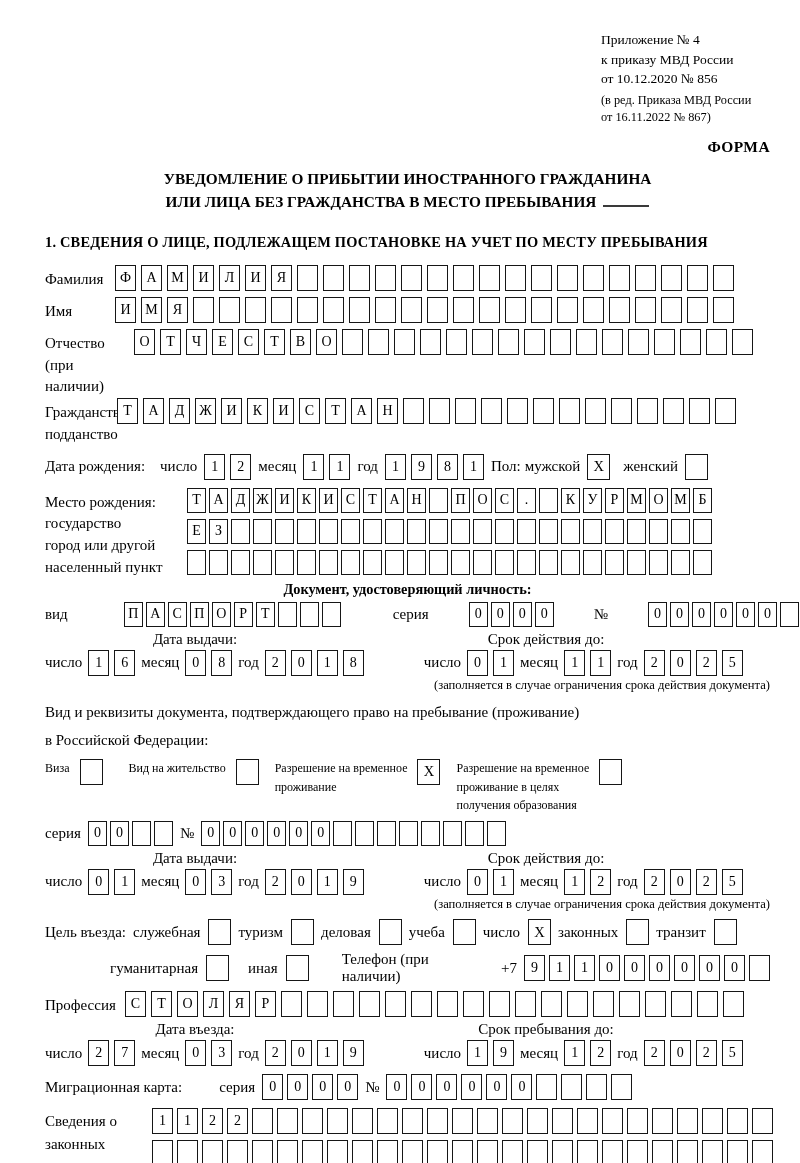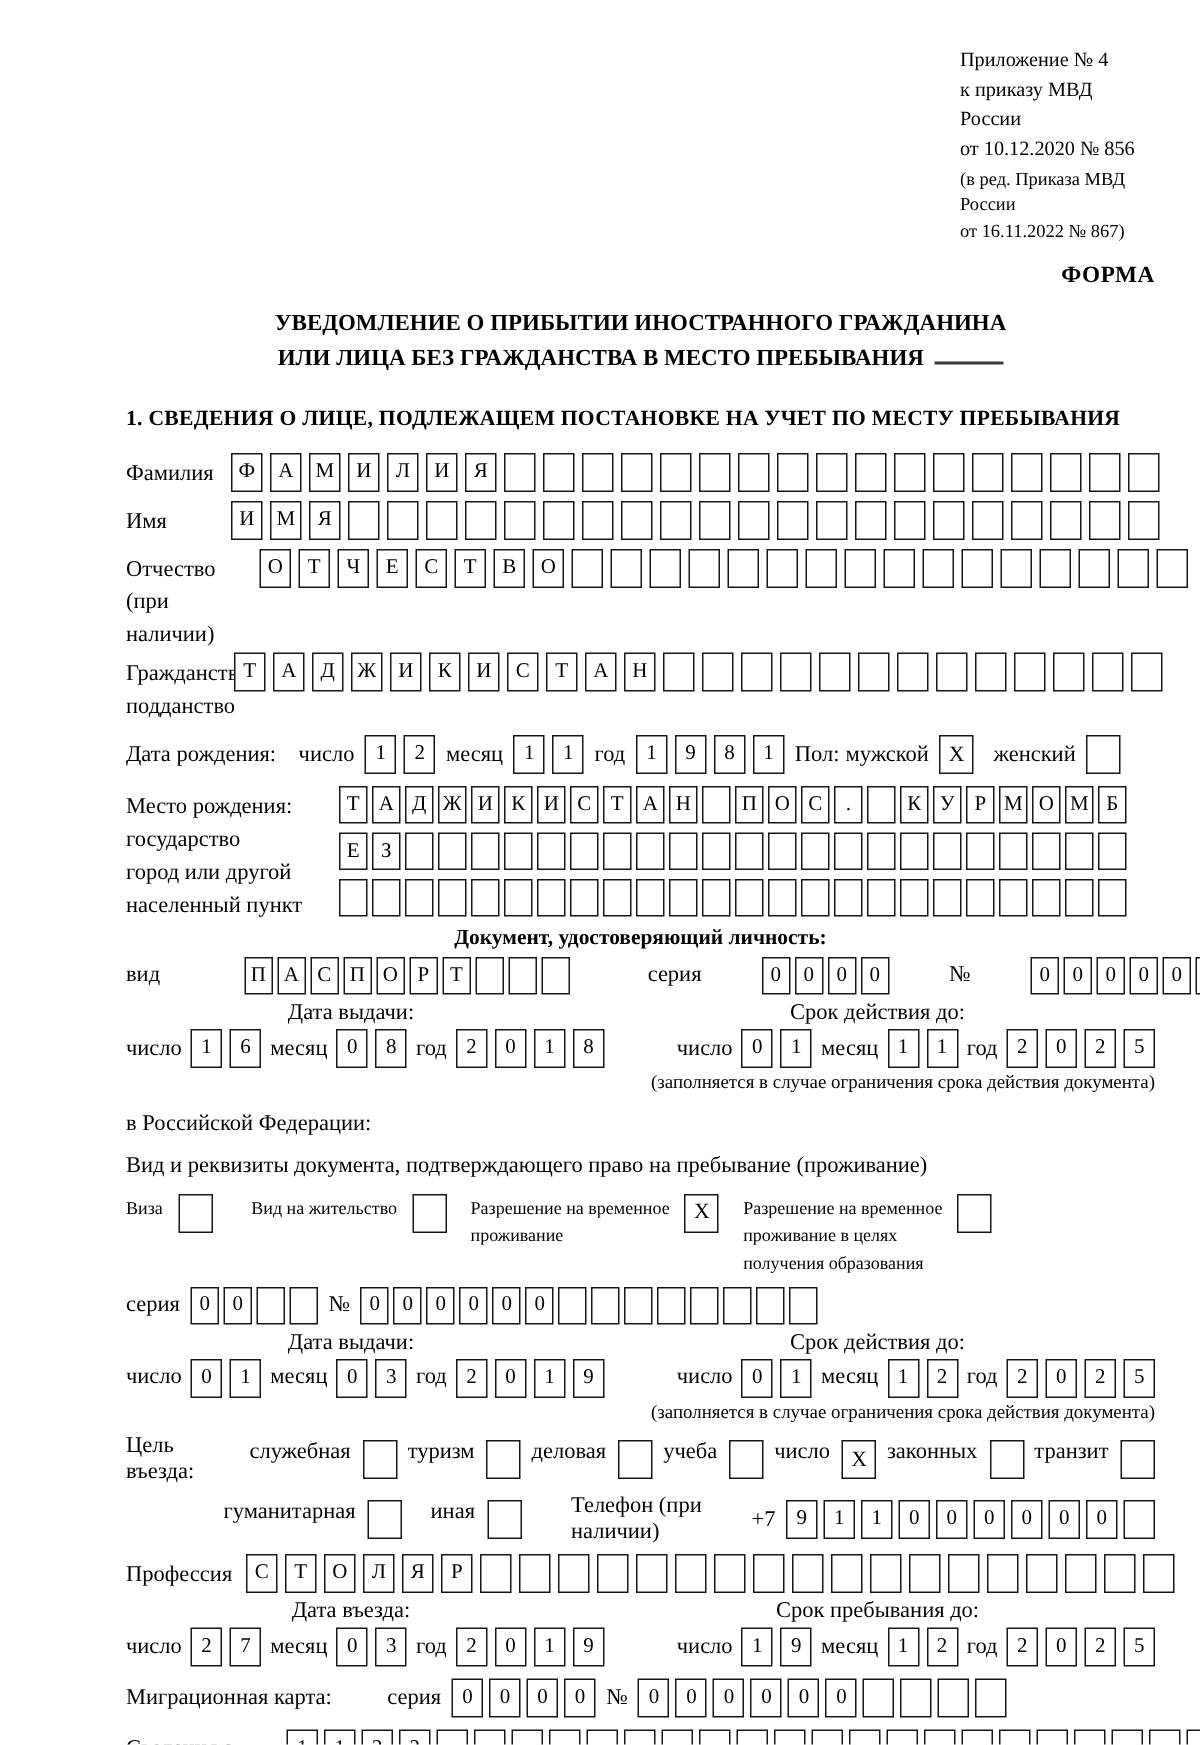--- a/index.html
+++ b/index.html
@@ -1,17 +1,17 @@
 <!DOCTYPE html>
 <html><head>
 <meta charset="utf-8">
 <style>
   html,body{margin:0;padding:0;background:#fff;}
   body{width:800px;height:1163px;font-family:"Liberation Serif",serif;color:#000;overflow:hidden;}
-  .page{box-sizing:border-box;width:800px;height:1163px;padding:30px 30px 0 84px;}
+  .page{box-sizing:border-box;width:800px;height:1163px;padding:30px 30px 0 45px;}
   
   .hdr{margin-left:556px;font-size:13.5px;line-height:1.45;}
   .hdr .amend{font-size:12.3px;line-height:1.4;margin-top:3px;}
   .forma{text-align:right;font-weight:bold;font-size:15.5px;margin-top:12px;letter-spacing:.4px;}
   .title{text-align:center;font-weight:bold;font-size:15.3px;margin-top:12px;line-height:1.5;}
   .blank{display:inline-block;width:46px;height:13px;border-bottom:2px solid #3a3a3a;margin-left:7px;}
   .sech{font-weight:bold;font-size:14.4px;margin-top:20px;letter-spacing:.2px;}
   
   .frow{display:flex;align-items:flex-start;margin-top:6px;}
   .flabel{font-size:15px;line-height:1.45;flex:0 0 auto;padding-top:4px;}
@@ -33,21 +33,21 @@
   .dheads .dhr{width:330px;text-align:center;margin-left:36px;}
   .dvals{margin-top:2px;gap:6px;}
   .dgap{display:inline-block;width:48px;}
   .note{font-size:12.6px;text-align:right;margin-top:2px;line-height:1.25;}
   
   .intro{font-size:15px;line-height:1.85;margin-top:6px;}
   .opts{display:flex;align-items:flex-start;margin-top:4px;}
   .opt{display:flex;align-items:flex-start;gap:10px;}
   .optlab{font-size:12px;text-align:left;line-height:1.55;}
   
-  .pi{display:flex;gap:8px;}
+  .pi{display:flex;align-items:center;gap:8px;}
   
   .reps{display:flex;margin-top:8px;}
   .replabel{width:107px;font-size:15px;line-height:1.5;flex:0 0 auto;padding-top:2px;}
   .repcol{display:flex;flex-direction:column;gap:6px;}
 </style>
 </head>
 <body>
 
 <div class="page">
 
@@ -390,22 +390,22 @@
     <div class="boxes">
         <div class="cbox">2</div>
         <div class="cbox">0</div>
         <div class="cbox">2</div>
         <div class="cbox">5</div>
       </div>
   </div>
   <div class="note">(заполняется в случае ограничения срока действия документа)</div>
 
   <div class="intro">
+    <div>Вид и реквизиты документа, подтверждающего право на пребывание (проживание)</div>
     <div>в Российской Федерации:</div>
-    <div>Вид и реквизиты документа, подтверждающего право на пребывание (проживание)</div>
   </div>
 
   <div class="opts">
     <div class="opt">
       <div class="optlab">Виза</div>
       <div class="chk"></div>
     </div>
     <div class="opt ml26">
       <div class="optlab">Вид на жительство</div>
       <div class="chk"></div>

